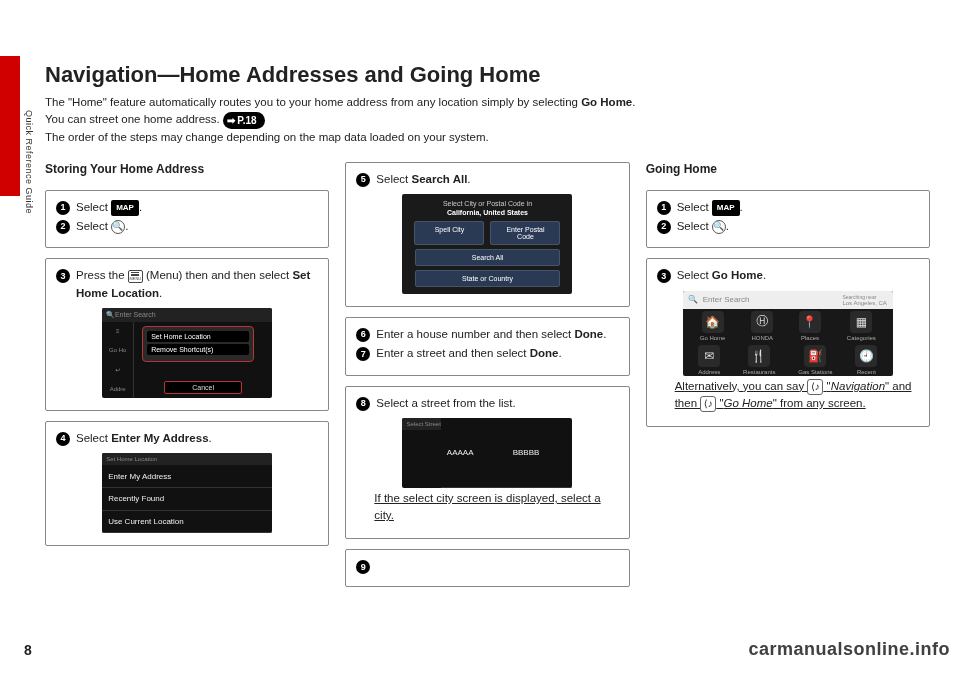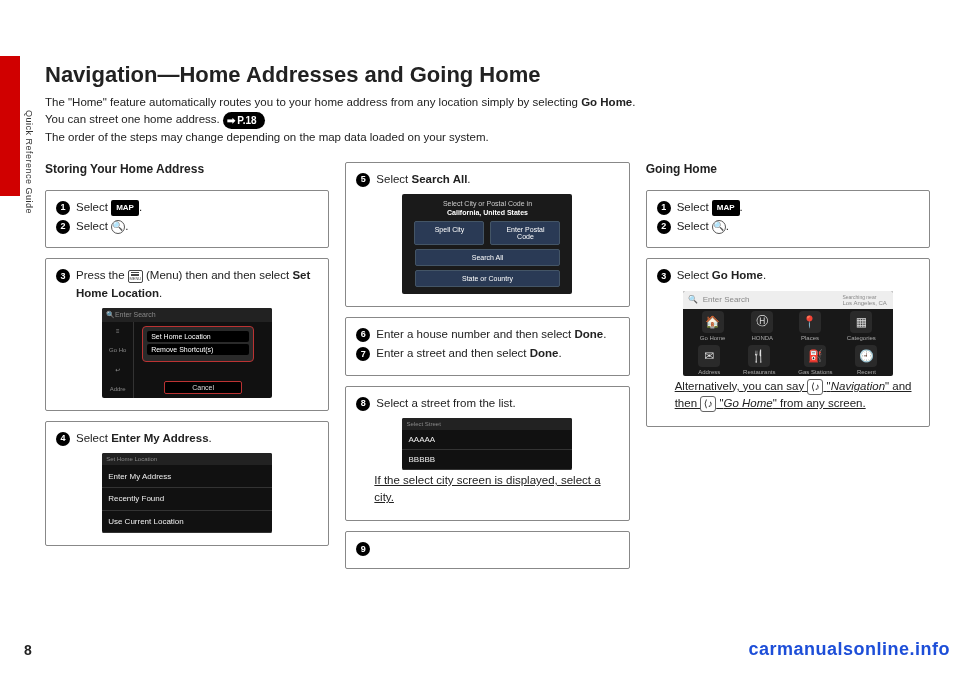--- a/index.html
+++ b/index.html
@@ -35,21 +35,21 @@
       left: 24px;
       bottom: 20px;
       font-weight: bold;
       font-size: 14px;
     }
     .watermark {
       position: absolute;
       right: 10px;
       bottom: 18px;
       font-size: 18px;
-      color: #1d4ed8;
+      color: #404040;
       font-weight: bold;
       letter-spacing: 0.5px;
     }
     .content {
       position: absolute;
       left: 45px;
       top: 30px;
       right: 30px;
       margin-top: 32px;
     }
@@ -177,21 +177,21 @@
     .ss2 .topbar { background: #222; height: 12px; font-size: 6px; color: #888; display: flex; align-items: center; padding-left: 4px; }
     .ss2 .row { flex: 1; display: flex; align-items: center; padding: 0 6px; border-bottom: 1px solid #333; font-size: 8px; color: #eee; }
 
     .ss3 { width: 170px; height: 100px; display: flex; flex-direction: column; align-items: center; padding: 6px; gap: 4px; background: #1a1a1a; }
     .ss3 .hdr { font-size: 7px; color: #ccc; text-align: center; line-height: 1.2; }
     .ss3 .hdr .bold { font-weight: bold; color: #fff; }
     .ss3 .btnrow { display: flex; gap: 6px; width: 100%; justify-content: center; }
     .ss3 .btn { background: #2a3a55; color: #fff; font-size: 7px; padding: 4px 8px; border-radius: 2px; border: 1px solid #456; flex: 1; text-align: center; max-width: 70px; }
     .ss3 .btn.full { max-width: 145px; }
 
-    .ss4 { width: 170px; height: 52px; display: flex; flex-direction: column; }
+    .ss4 { width: 170px; height: 70px; display: flex; flex-direction: row; }
     .ss4 .topbar { background: #222; height: 12px; font-size: 6px; color: #888; display: flex; align-items: center; padding-left: 4px; }
     .ss4 .row { flex: 1; display: flex; align-items: center; padding: 0 6px; border-bottom: 1px solid #333; font-size: 8px; color: #eee; }
 
     .ss5 { width: 210px; height: 85px; display: flex; flex-direction: column; background: #181818; }
     .ss5 .search { background: #eee; color: #888; font-size: 8px; padding: 3px 6px; display: flex; align-items: center; gap: 4px; }
     .ss5 .search .city { margin-left: auto; font-size: 6px; }
     .ss5 .iconrow { flex: 1; display: flex; justify-content: space-around; align-items: center; padding: 2px 4px; }
     .ss5 .iconcell { display: flex; flex-direction: column; align-items: center; gap: 2px; font-size: 6px; color: #aaa; }
     .ss5 .iconcell .ic { width: 22px; height: 22px; background: #2a2a2a; border-radius: 4px; display: flex; align-items: center; justify-content: center; font-size: 12px; color: #ddd; }
 

